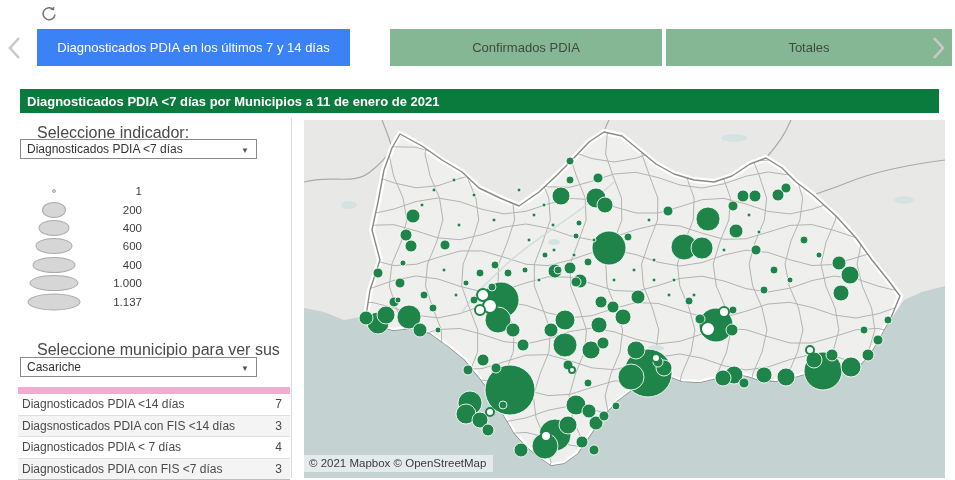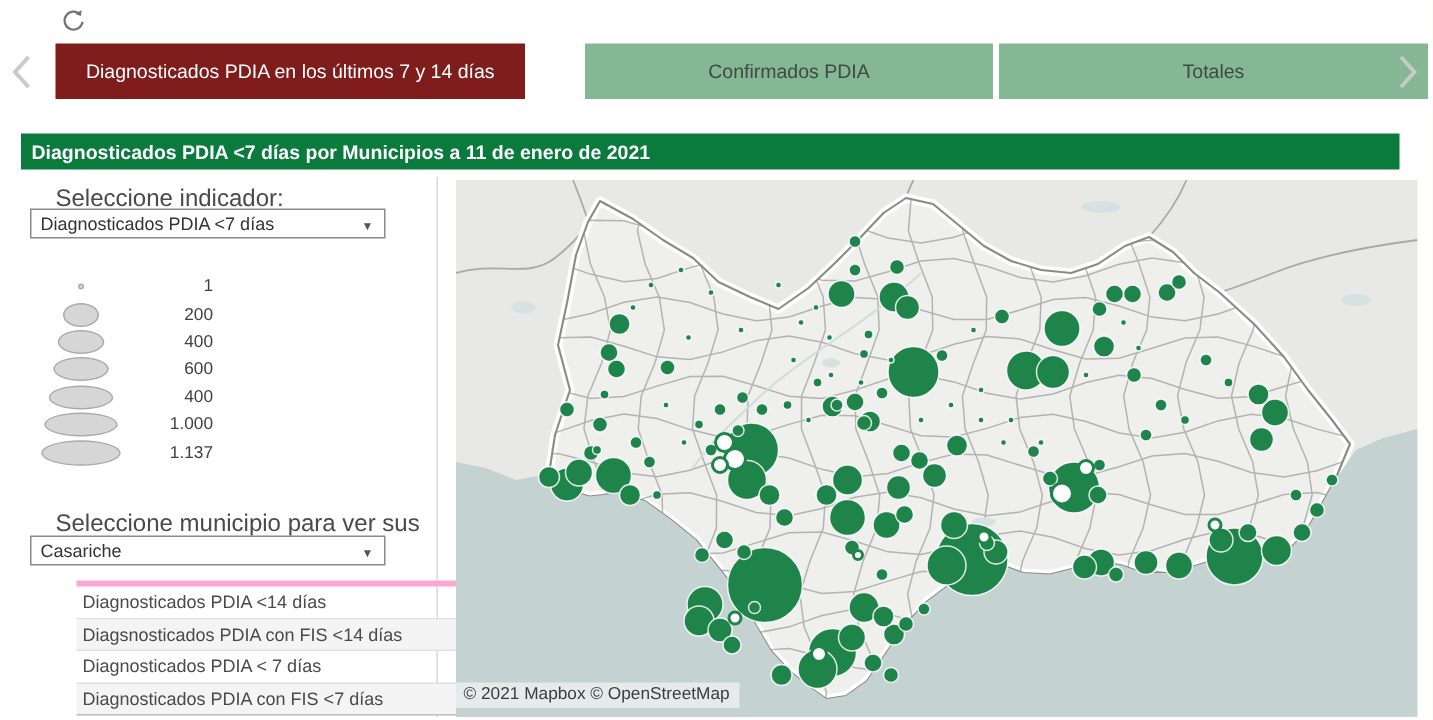--- a/index.html
+++ b/index.html
@@ -10,26 +10,26 @@
   
   .refresh-btn { position:absolute; left:40px; top:6px; width:18px; height:18px; cursor:pointer; }
   .nav-chev { position:absolute; top:33px; width:22px; height:30px; cursor:pointer; }
   .nav-chev.left { left:4px; }
   .nav-chev.right { left:927px; }
 
   
   .tabs { position:absolute; left:37px; top:29px; display:flex; gap:4px; }
   .tab { height:37px; display:flex; align-items:center; justify-content:center;
          font-size:13px; cursor:pointer; }
-  .tab.active { background:#7f1d1d; color:#ffffff; }
+  .tab.active { background:#3b82f6; color:#ffffff; }
   .tab.inactive { background:#85b795; color:#3e4a42; }
   .tab-1 { width:313px; } .tab-2 { width:272px;margin-left:36px; } .tab-3 { width:286px; }
 
   
-  .title-bar { position:absolute; left:14px; top:89px; width:919px; height:24px;
+  .title-bar { position:absolute; left:20px; top:89px; width:919px; height:24px;
                background:#0b7a3d; color:#fff; font-size:13px; font-weight:bold;
                display:flex; align-items:center; padding-left:7px; }
 
   
   .sidebar { position:absolute; left:18px; top:118px; width:274px; height:360px;
              border-right:1px solid #d9d9d9; }
   .side-label { position:absolute; left:19px; font-size:16px; color:#4a4a4a; }
   .dropdown { position:absolute; left:2px; width:237px; height:20px; background:#fff;
               border:1px solid #8a8a8a; font-size:12px; color:#333;
               display:flex; align-items:center; padding:0 18px 0 6px; cursor:pointer; }
@@ -37,21 +37,21 @@
 
   
   .legend { position:absolute; left:2px; top:64px; width:150px; }
   .legend-row { position:relative; height:18.4px; }
   .legend-band { position:absolute; left:34px; top:50%; transform:translate(-50%,-50%);
                  background:#d6d6d6; border:1px solid #ababab; border-radius:50%; }
   .legend-label { position:absolute; right:28px; top:50%; transform:translateY(-50%);
                   font-size:11.5px; color:#404040; }
 
   
-  .ind-table { position:absolute; left:0; top:269px; width:272px; border-top:4px solid #f9a8d4;margin-left:33px; }
+  .ind-table { position:absolute; left:0; top:269px; width:272px; border-top:7px solid #f9a8d4; }
   .ind-row { display:flex; align-items:center; height:21.5px; font-size:12px; color:#4a4a4a;
              border-bottom:1px solid #e0e0e0; padding:0 8px 0 4px; }
   .ind-row:nth-child(even) { background:#f4f4f4; }
   .ind-row:last-child { border-bottom:1px solid #bdbdbd; }
   .ind-label { flex:1; }
   .ind-value { width:24px; text-align:right; }
 
   
   .map { position:absolute; left:304px; top:120px; width:641px; height:358px; background:#e8e9e7; }
   .map svg { display:block; }

